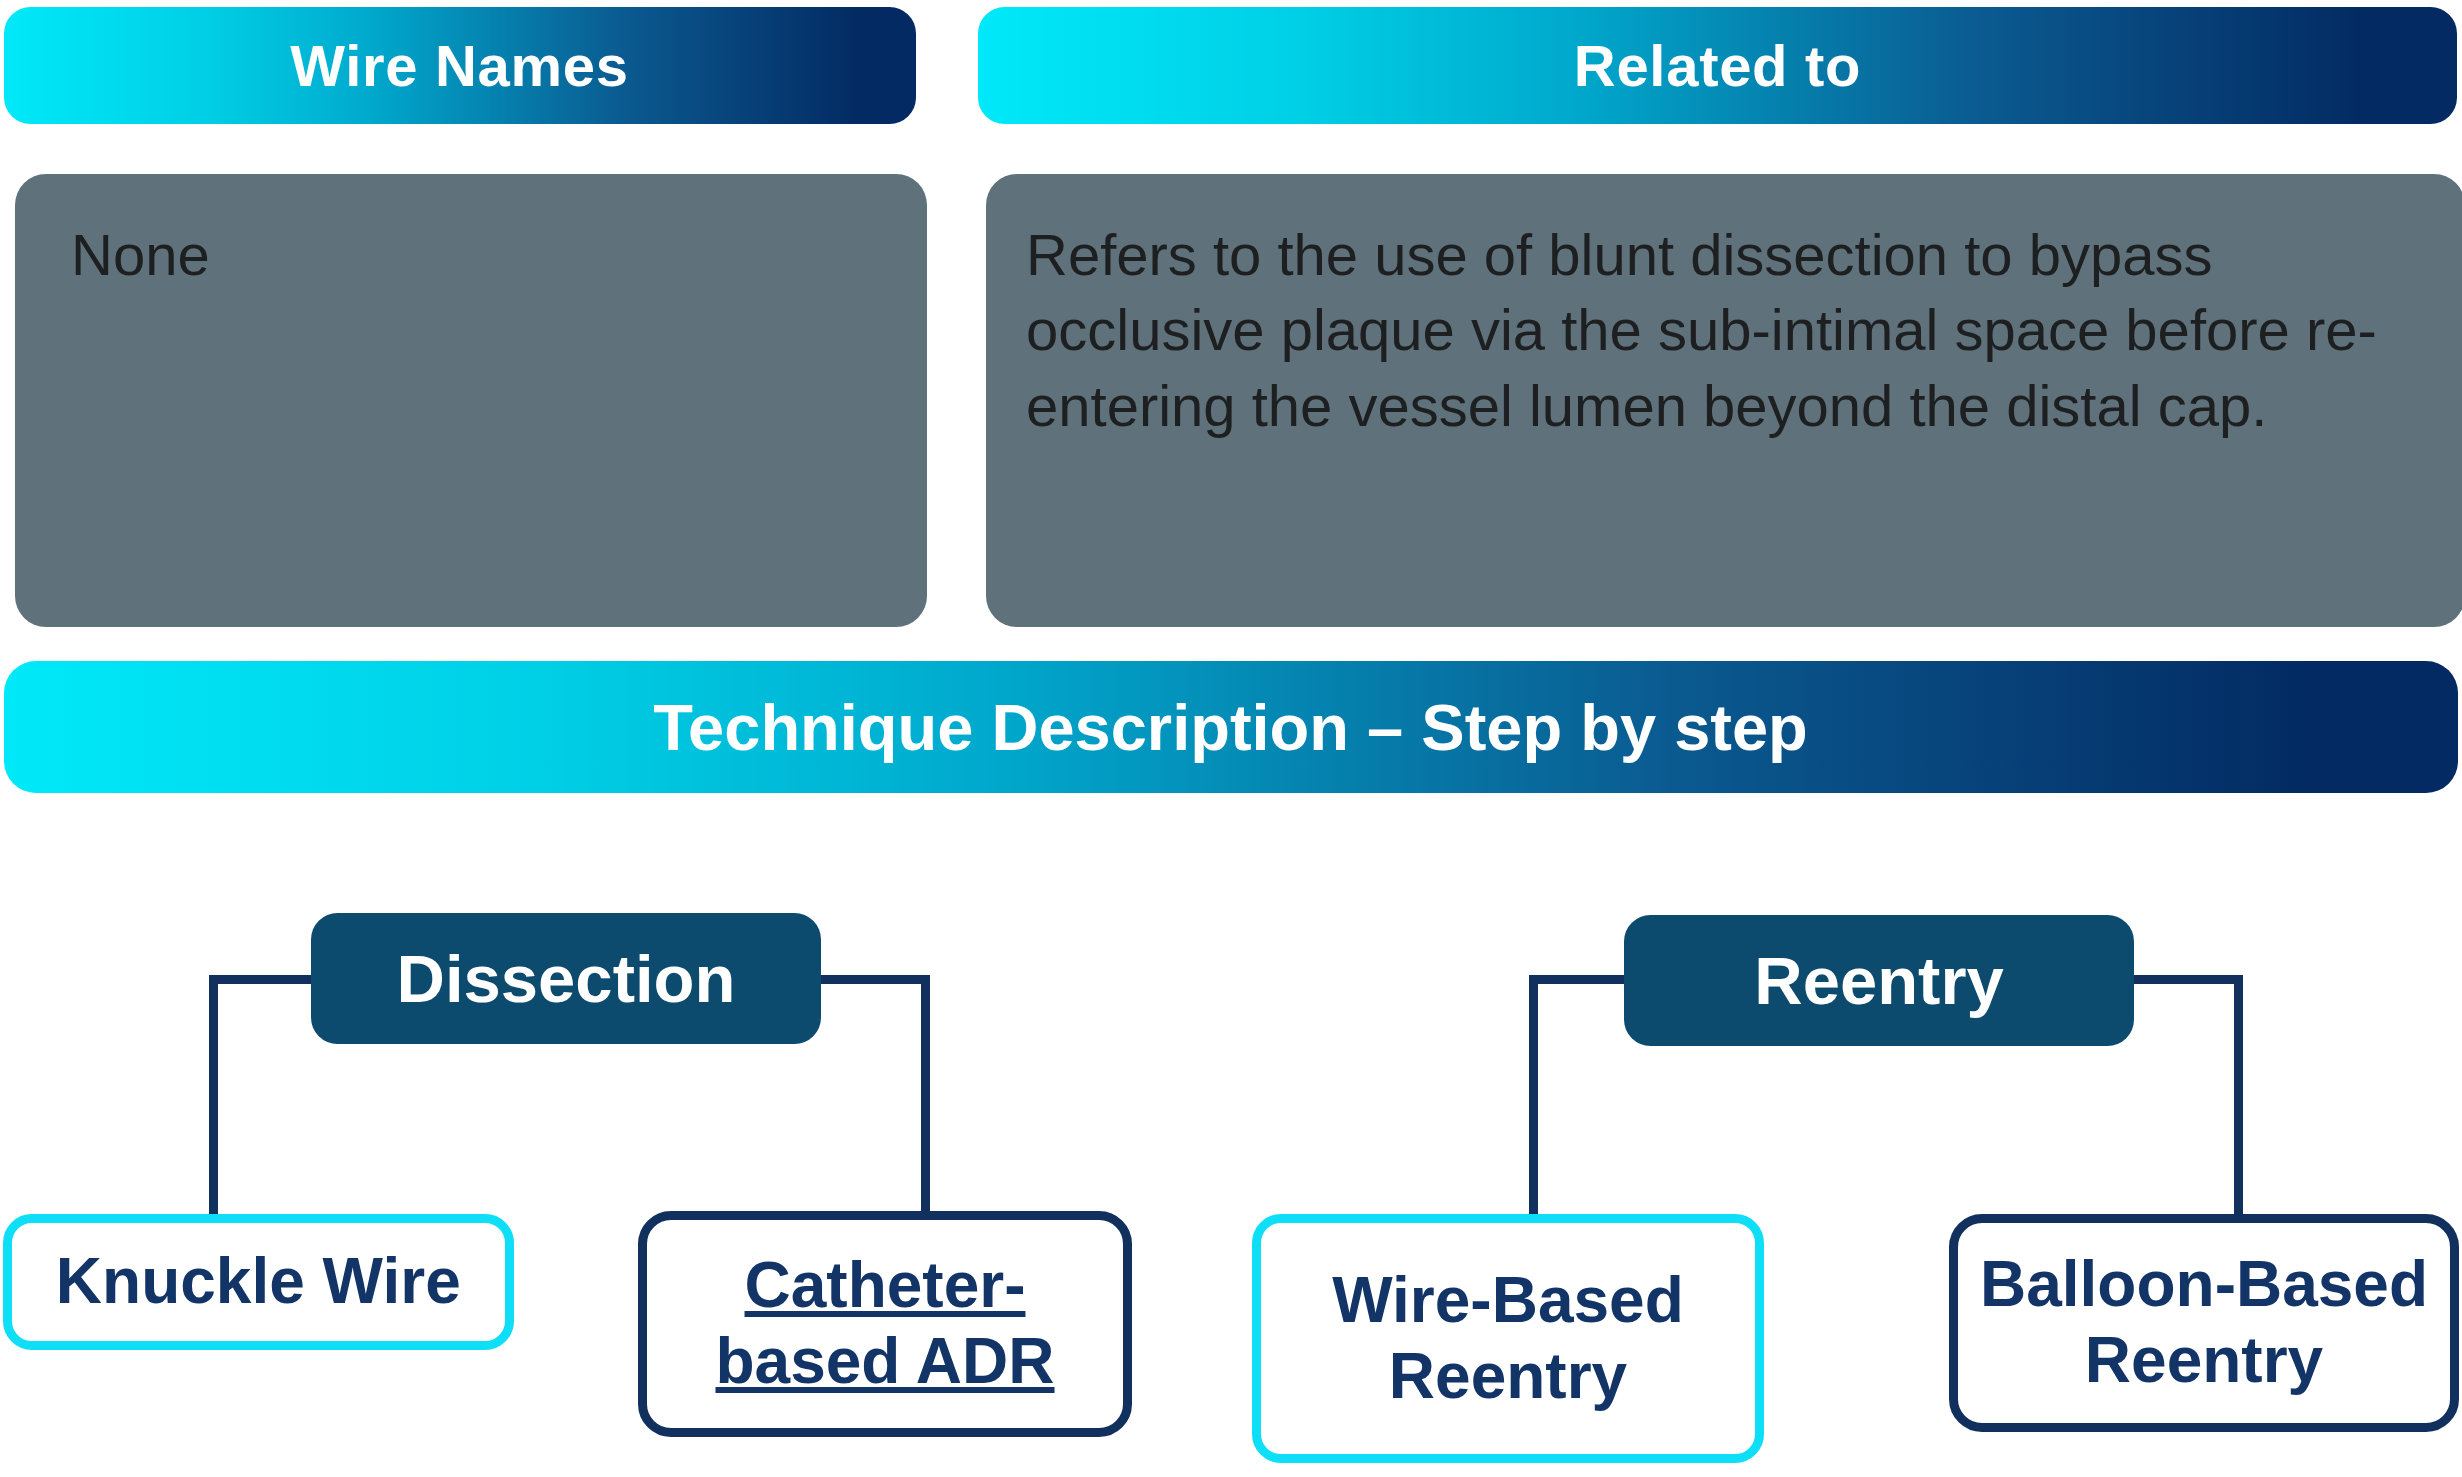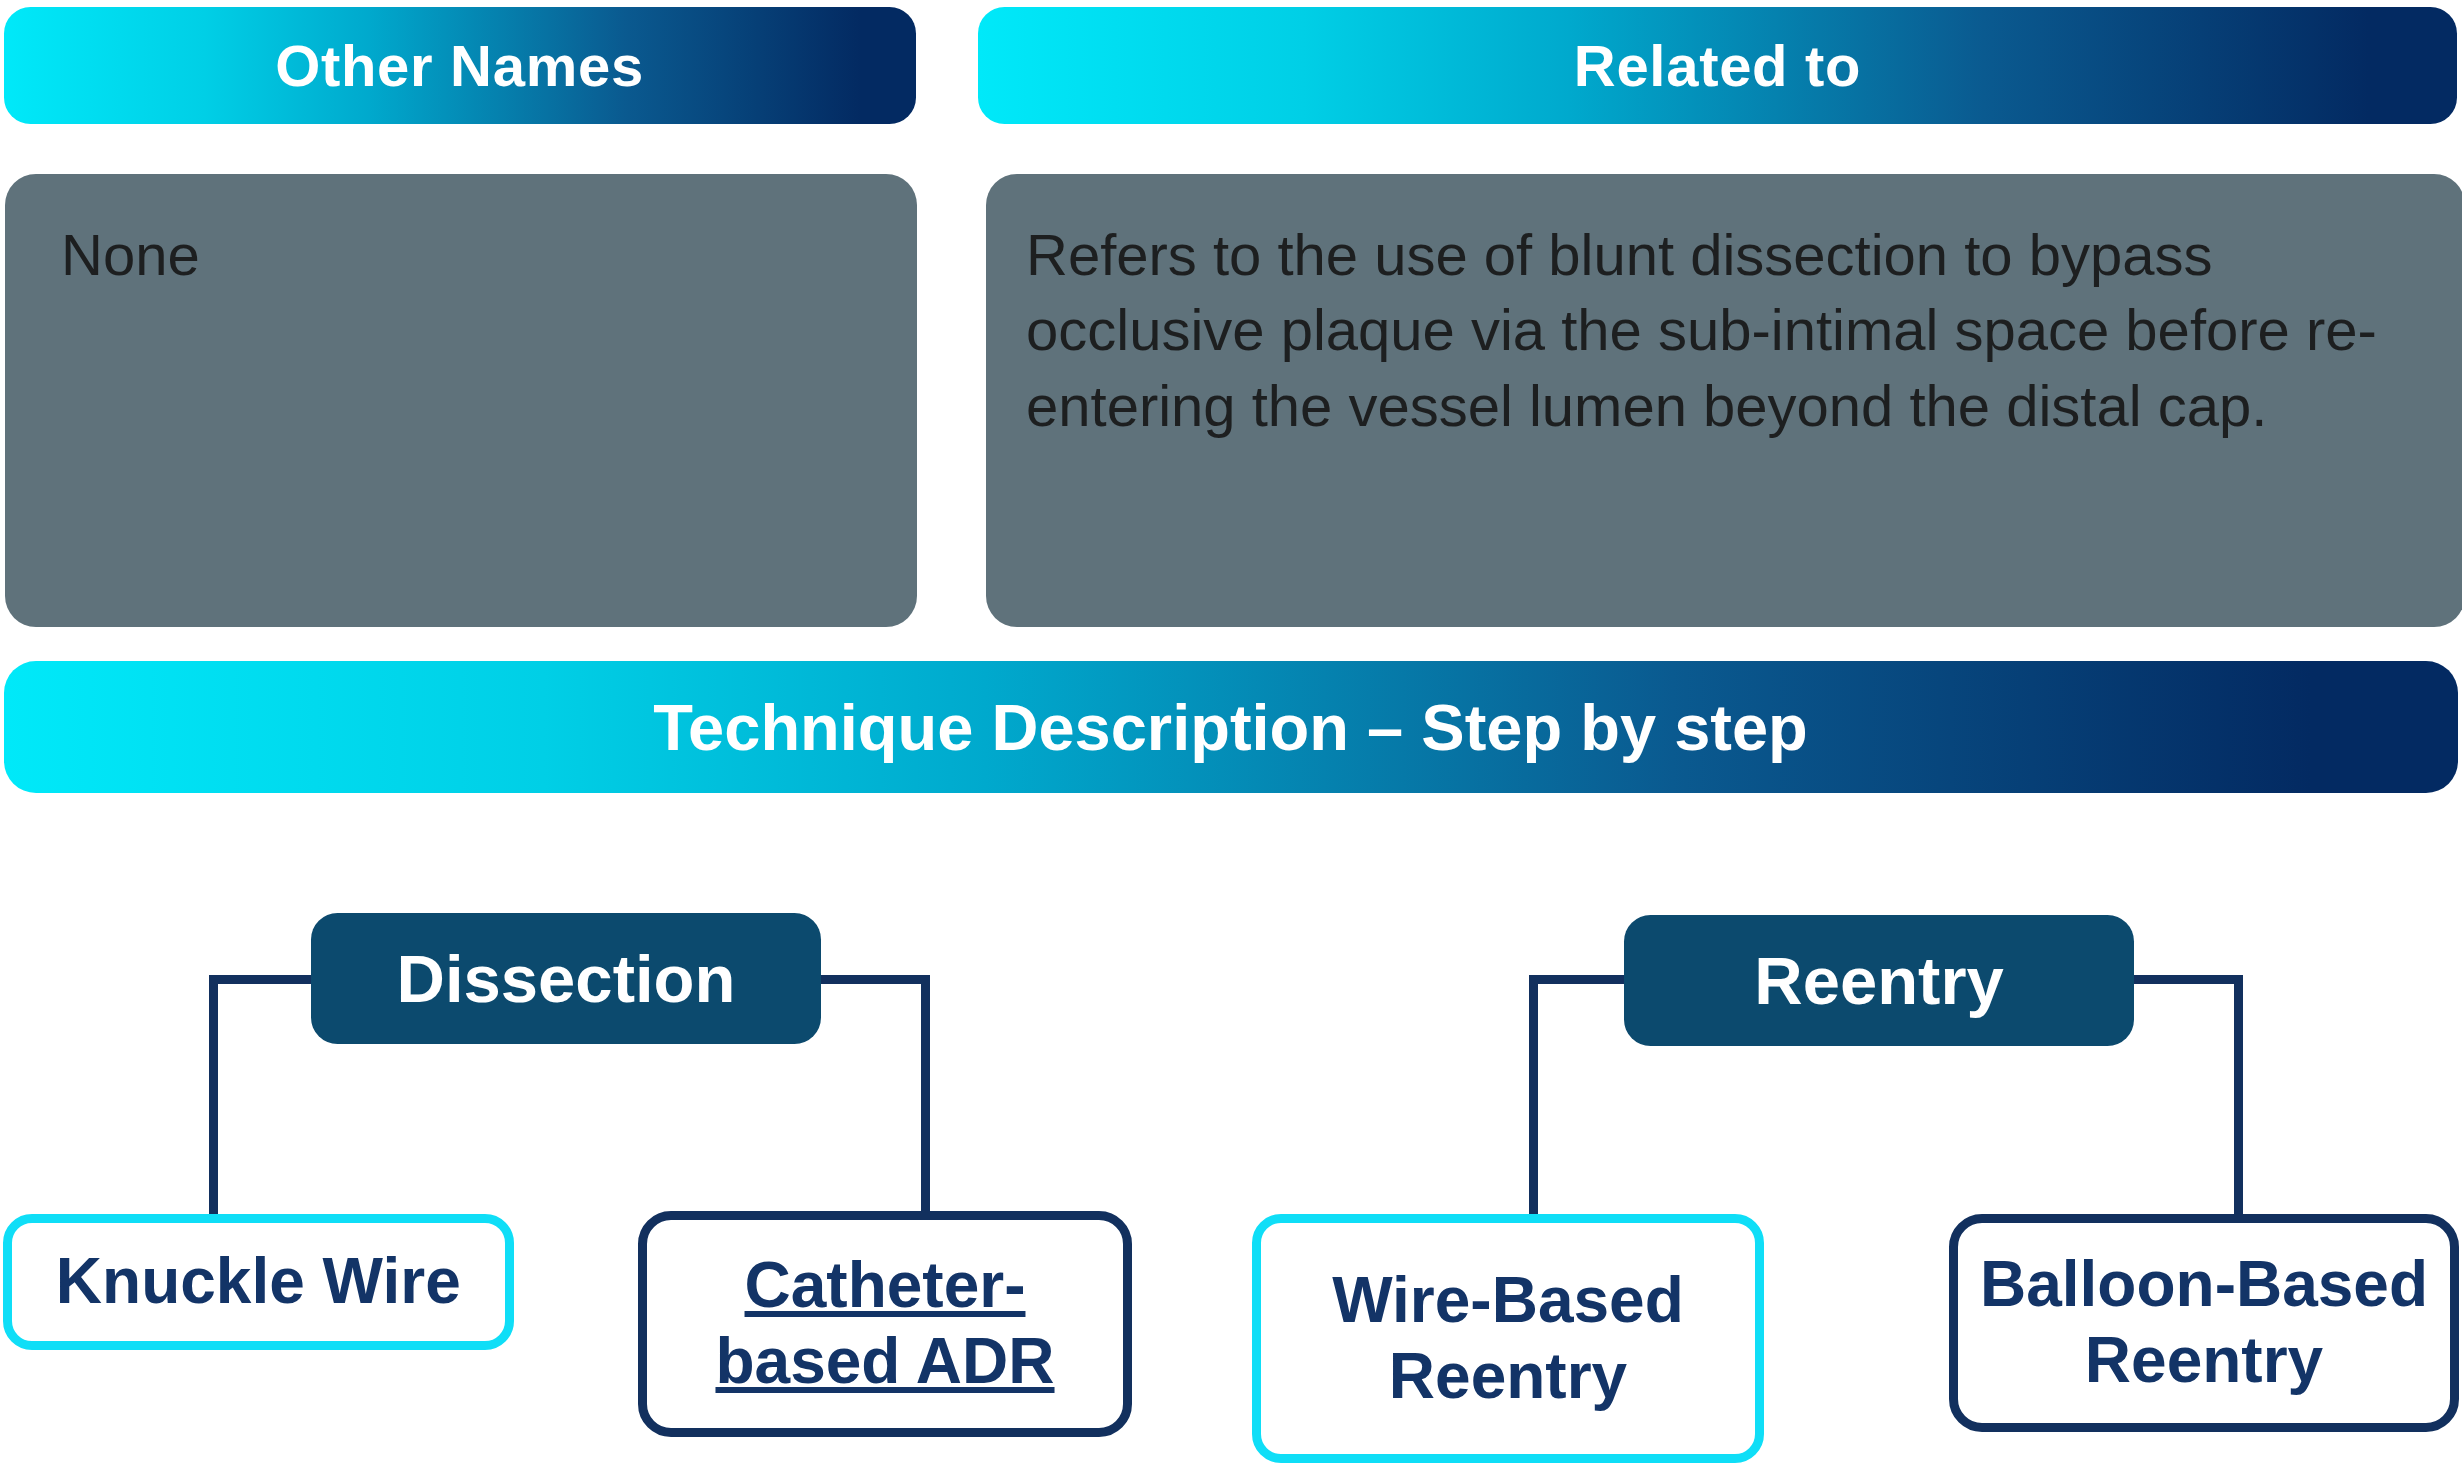--- a/index.html
+++ b/index.html
@@ -16,21 +16,21 @@
     display:flex;align-items:center;justify-content:center;
     color:#ffffff;font-weight:bold;font-size:58px;letter-spacing:0.7px;
   }
   .hdr-other{left:3.5px;top:7px;width:912px;}
   .hdr-related{left:978px;top:7px;width:1479px;}
   .graybox{
     position:absolute;top:174px;height:453px;border-radius:31px;
     background:#5f727b;color:#1d1f20;font-size:58px;line-height:1.3;
     box-sizing:border-box;
   }
-  .gray-left{left:5px;width:912px;padding:43px 42px 0 56px;}
+  .gray-left{left:15px;width:912px;padding:43px 42px 0 56px;}
   .gray-right{left:978px;width:1479px;padding:43px 28px 0 40px;margin-left:8px;}
   .graybox p{margin:0;}
   .banner{
     position:absolute;left:3.5px;top:661px;width:2454px;height:132px;border-radius:32px;
     display:flex;align-items:center;justify-content:center;
     color:#ffffff;font-weight:bold;font-size:65px;
   }
   .node-parent{
     position:absolute;height:131px;border-radius:26.5px;background:#0c4a6e;
     display:flex;align-items:center;justify-content:center;
@@ -58,21 +58,21 @@
   .c-diss-r{left:815px;top:975px;width:115px;height:241px;}
   .c-reen-l{left:1529px;top:975px;width:104px;height:244px;}
   .c-reen-r{left:2127px;top:975px;width:116px;height:244px;}
 </style>
 </head>
 <body>
 
 <div>
 
   <section class="header grad hdr-other">
-    <span>Other Names</span>
+    <span>Wire Names</span>
   </section>
   <section class="header grad hdr-related">
     <span>Related to</span>
   </section>
 
   <div class="graybox gray-left">
     <p>None</p>
   </div>
   <div class="graybox gray-right">
     <p>Refers to the use of blunt dissection to bypass occlusive plaque via the sub-intimal space before re-entering the vessel lumen beyond the distal cap.</p>

